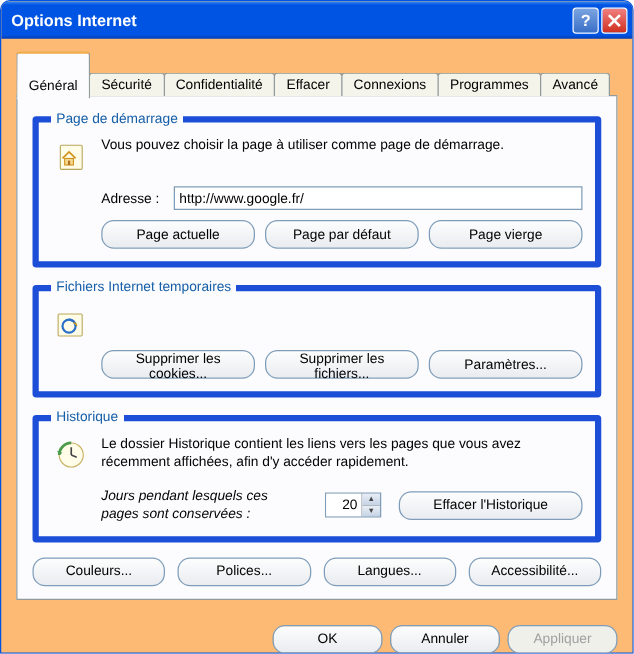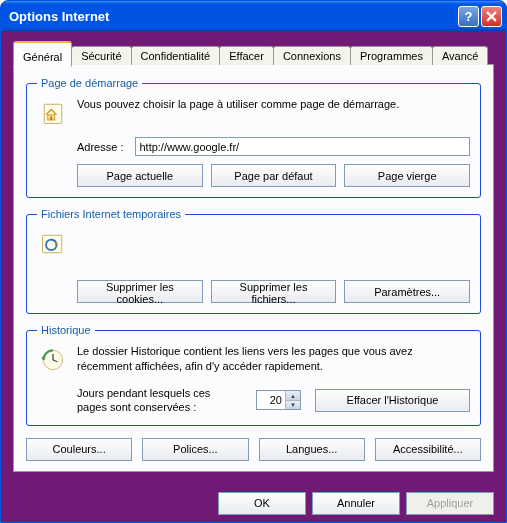--- a/index.html
+++ b/index.html
@@ -7,21 +7,21 @@
     font-family: Tahoma, sans-serif;
     font-size: 11px;
     background: #fff;
     width: 507px;
     height: 523px;
   }
   .window {
     border: 1px solid #0054e3;
     border-radius: 8px 8px 0 0;
     overflow: hidden;
-    background: #701a75;
+    background: #fdba74;
     height: 100%;
     display: flex;
     flex-direction: column;
   }
   .titlebar {
     background: linear-gradient(to bottom, #3c8cf0 0%, #0054e3 10%, #0054e3 90%, #003db3 100%);
     height: 30px;
     display: flex;
     align-items: center;
     padding: 0 4px 0 8px;
@@ -65,37 +65,37 @@
     padding: 3px 9px;
     margin-right: -1px;
     font-size: 11px;
     cursor: pointer;
     position: relative;
     top: 1px;
   }
   .tab.active {
     background: #fcfcfe;
     border-top: 2px solid #f0ad4e;
-    padding-top: 8px;
+    padding-top: 20px;
     top: 2px;
     z-index: 3;
     border-bottom: 1px solid #fcfcfe;
     margin-bottom: -1px;
   }
   .tab-body {
     border: 1px solid #919b9c;
     background: #fcfcfe;
     flex: 1;
     padding: 12px 12px 10px;
     display: flex;
     flex-direction: column;
     gap: 10px;
   }
   fieldset {
-    border: 1px solid #1d4ed8;
+    border: 5px solid #1d4ed8;
     border-radius: 3px;
     padding: 8px 10px 10px;
   }
   legend {
     color: #155ea8;
     padding: 0 4px;
     font-size: 11px;
   }
   .fs-row { display: flex; align-items: flex-start; gap: 8px; }
   .icon-box {
@@ -114,21 +114,21 @@
     flex: 1;
     border: 1px solid #7f9db9;
     background: #fff;
     height: 19px;
     padding: 1px 3px;
     font-family: Tahoma, sans-serif;
     font-size: 11px;
   }
   .btn {
     border: 1px solid #7f9db9;
-    border-radius: 0;
+    border-radius: 10px;
     background: linear-gradient(to bottom, #fdfdfd, #e9ecf0);
     height: 23px;
     font-family: Tahoma, sans-serif;
     font-size: 11px;
     cursor: pointer;
     padding: 0 8px;
   }
   .btn:disabled { color: #a0a0a0; background: #f0f0ea; cursor: default; }
   .btn-row {
     display: flex;
@@ -137,21 +137,21 @@
     margin-top: 6px;
   }
   .btn-row .btn { flex: 1; min-width: 0; }
   .btn-row.left-pad { padding-left: 40px; }
   .hist-days {
     display: flex;
     align-items: center;
     gap: 14px;
     margin: 10px 0 0 40px;
   }
-  .hist-days .lbl { width: 165px; line-height: 1.3; }
+  .hist-days .lbl { width: 165px; line-height: 1.3; font-style: italic; }
   .spin {
     display: flex;
     align-items: stretch;
     border: 1px solid #7f9db9;
     height: 20px;
     background: #fff;
   }
   .spin input {
     width: 28px;
     border: none;
@@ -246,21 +246,21 @@
         <div class="fs-row">
           <div class="icon-box">
             <svg width="28" height="28" viewBox="0 0 32 32">
               <rect x="4" y="6" width="22" height="20" rx="1" fill="#fffde8" stroke="#b8a858"></rect>
               <circle cx="14" cy="17" r="6" fill="none" stroke="#2a6fc8" stroke-width="2"></circle>
               <path d="M14 11 A6 6 0 0 1 20 17" fill="none" stroke="#2a6fc8" stroke-width="2"></path>
               <path d="M18 14 a3 3 0 0 1 3 3" fill="#f0c020" stroke="#c89000"></path>
             </svg>
           </div>
         </div>
-        <div class="btn-row left-pad" style="margin-top:20px;justify-content:flex-end;">
+        <div class="btn-row left-pad" style="margin-top:4px;justify-content:flex-end;">
           <button class="btn">Supprimer les cookies...</button>
           <button class="btn">Supprimer les fichiers...</button>
           <button class="btn">Paramètres...</button>
         </div>
       </fieldset>
 
       <fieldset>
         <legend>Historique</legend>
         <div class="fs-row">
           <div class="icon-box">

